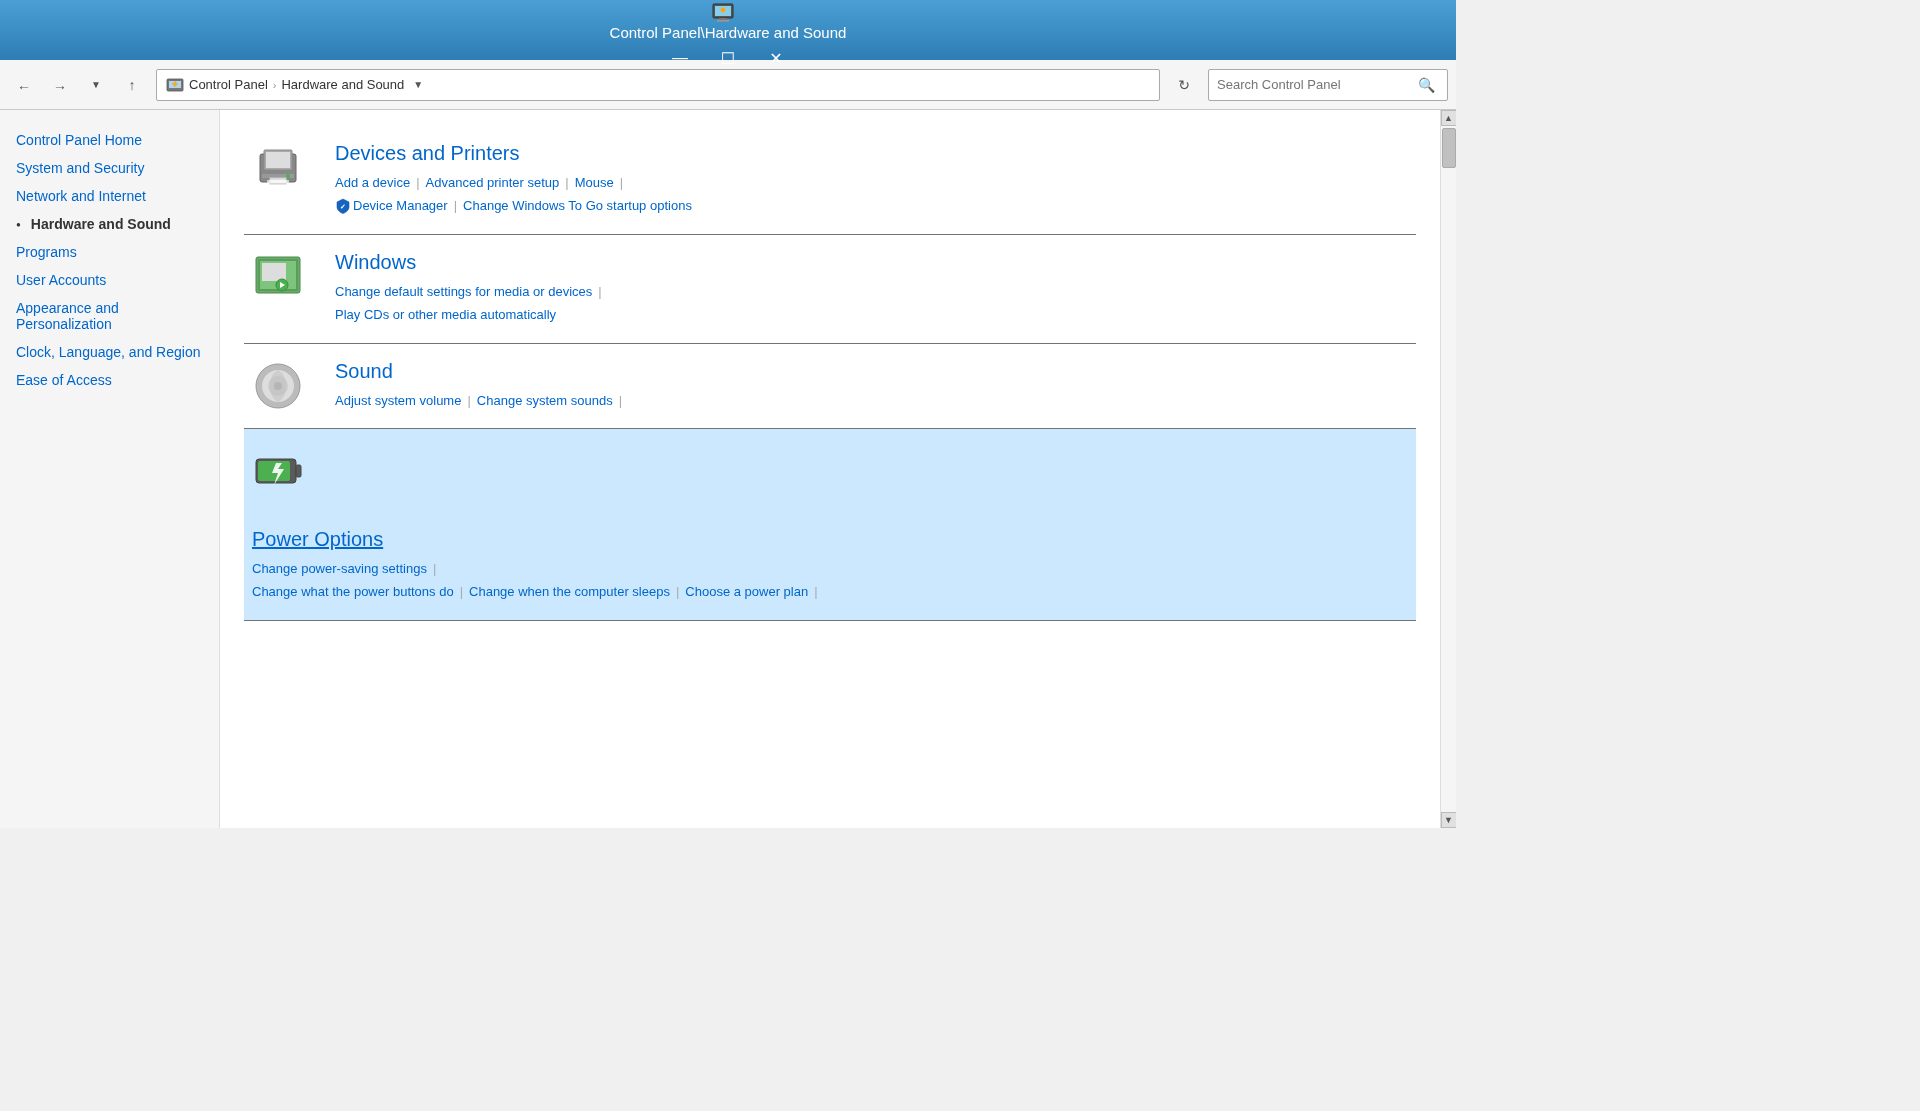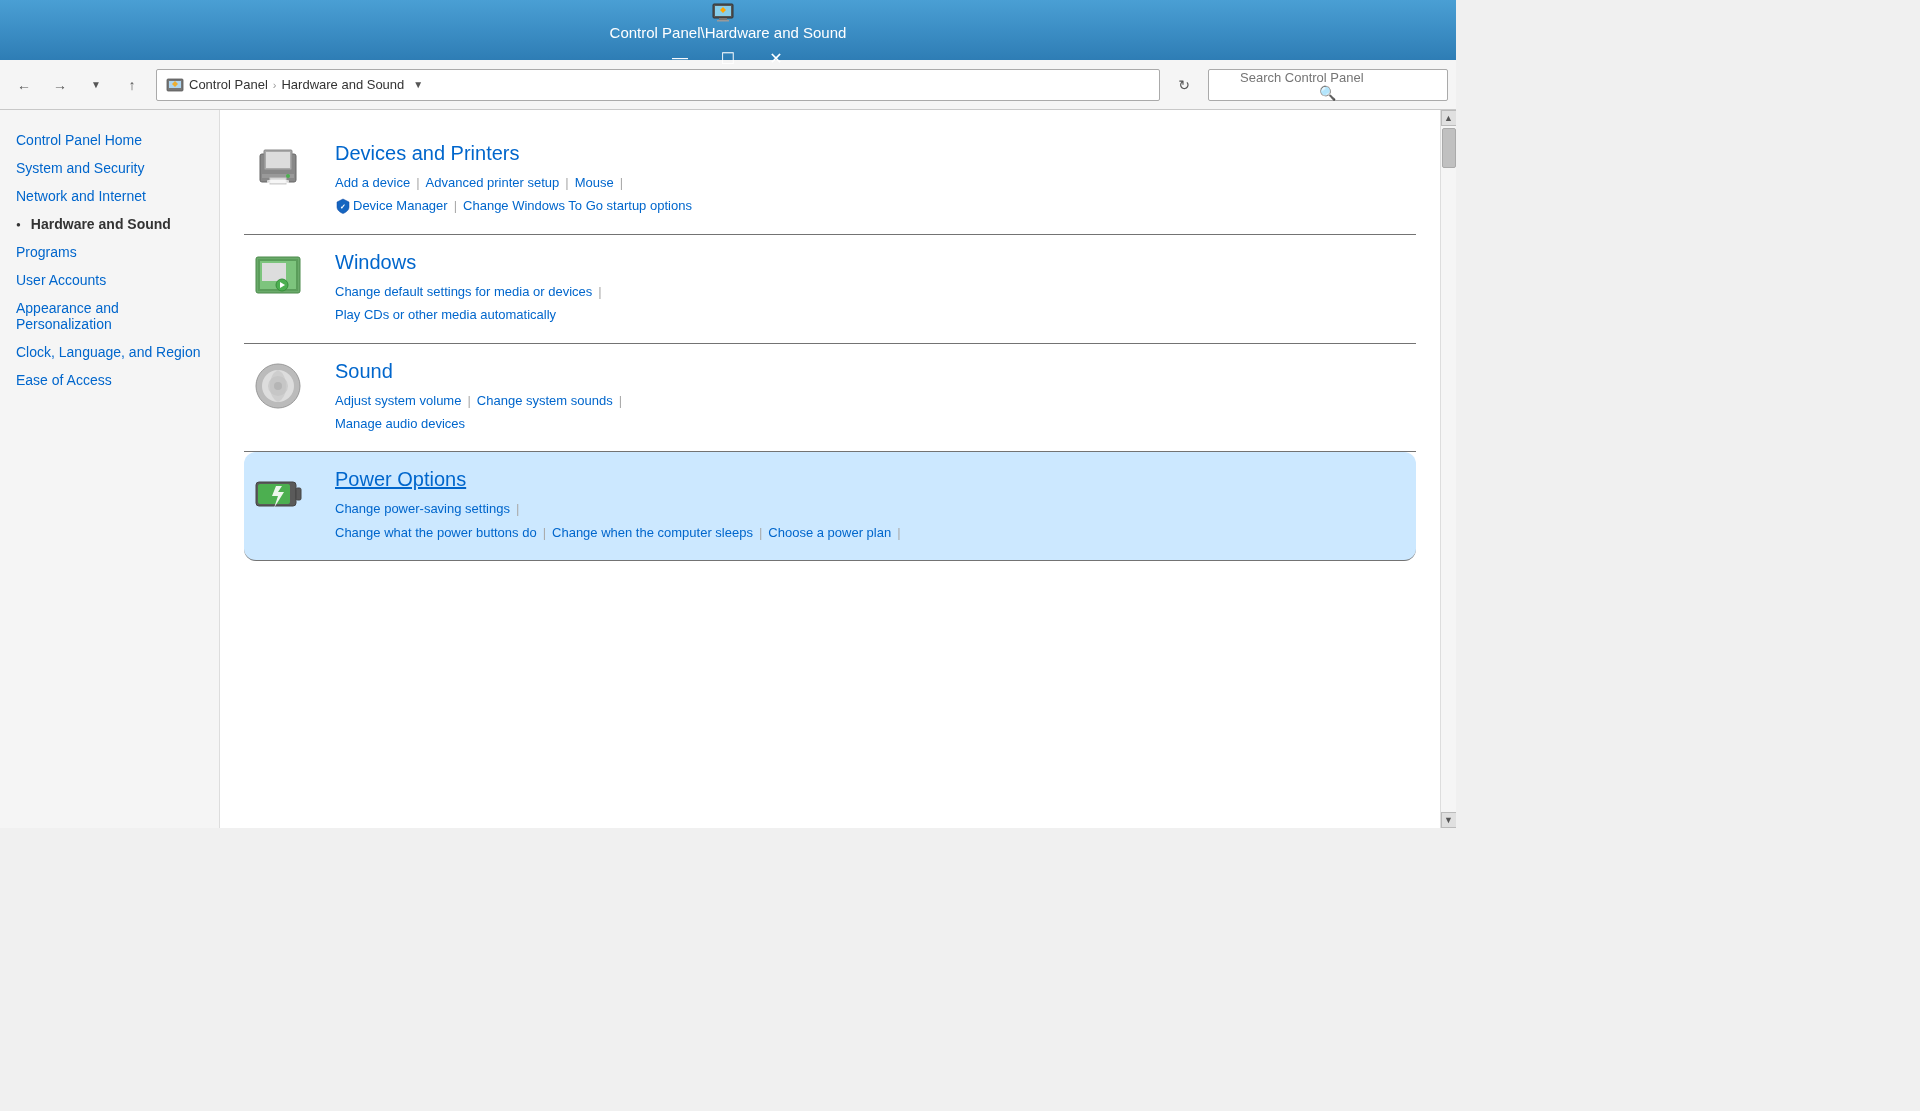--- a/index.html
+++ b/index.html
@@ -102,21 +102,20 @@
     }
 
     .search-box {
       width: 240px; height: 32px;
       border: 1px solid #aaa;
       background: white;
       border-radius: 2px;
       display: flex; align-items: center;
       padding: 0 8px;
       margin-left: 4px;
-      flex-direction: column;
     }
     .search-input {
       flex: 1; border: none; outline: none; font-size: 13px; color: #aaa; background: transparent;
     }
     .search-icon-btn {
       width: 24px; height: 24px;
       background: none; border: none; cursor: pointer;
       color: #555; font-size: 14px;
       display: flex; align-items: center; justify-content: center;
     }
@@ -166,21 +165,22 @@
     
     .section-item {
       display: flex;
       align-items: flex-start;
       padding: 16px 8px;
       border-bottom: 1px solid #737373;
       gap: 31px;
     }
     .section-item.highlighted {
       background: #cce8ff;
-      border-radius: 12px;
+      border-radius: 0;
+      flex-direction: column;
     }
     .section-icon {
       width: 52px; min-width: 52px; height: 52px;
       display: flex; align-items: center; justify-content: center;
       font-size: 40px;
     }
     .section-text { flex: 1; }
     .section-title {
       font-size: 20px;
       color: #0066cc;
@@ -418,23 +418,20 @@
       </div>
       <div class="section-text">
         <div class="section-title">Sound</div>
         <div class="section-links">
           <div class="section-links-row">
             <span class="section-link">Adjust system volume</span>
             <span class="section-sep">|</span>
             <span class="section-link">Change system sounds</span>
             <span class="section-sep">|</span>
           </div>
-          <div class="section-links-row">
-            <span class="section-link">Manage audio devices</span>
-          </div>
         </div>
       </div>
     </div>
 
     <div class="section-item highlighted">
       <div class="section-icon">
         <svg width="52" height="52" viewBox="0 0 52 52" fill="none">
 
           <rect x="4" y="14" width="40" height="24" rx="3" fill="#5a5a5a" stroke="#444" stroke-width="1"></rect>
           <rect x="44" y="20" width="5" height="12" rx="1.5" fill="#5a5a5a" stroke="#444" stroke-width="1"></rect>

